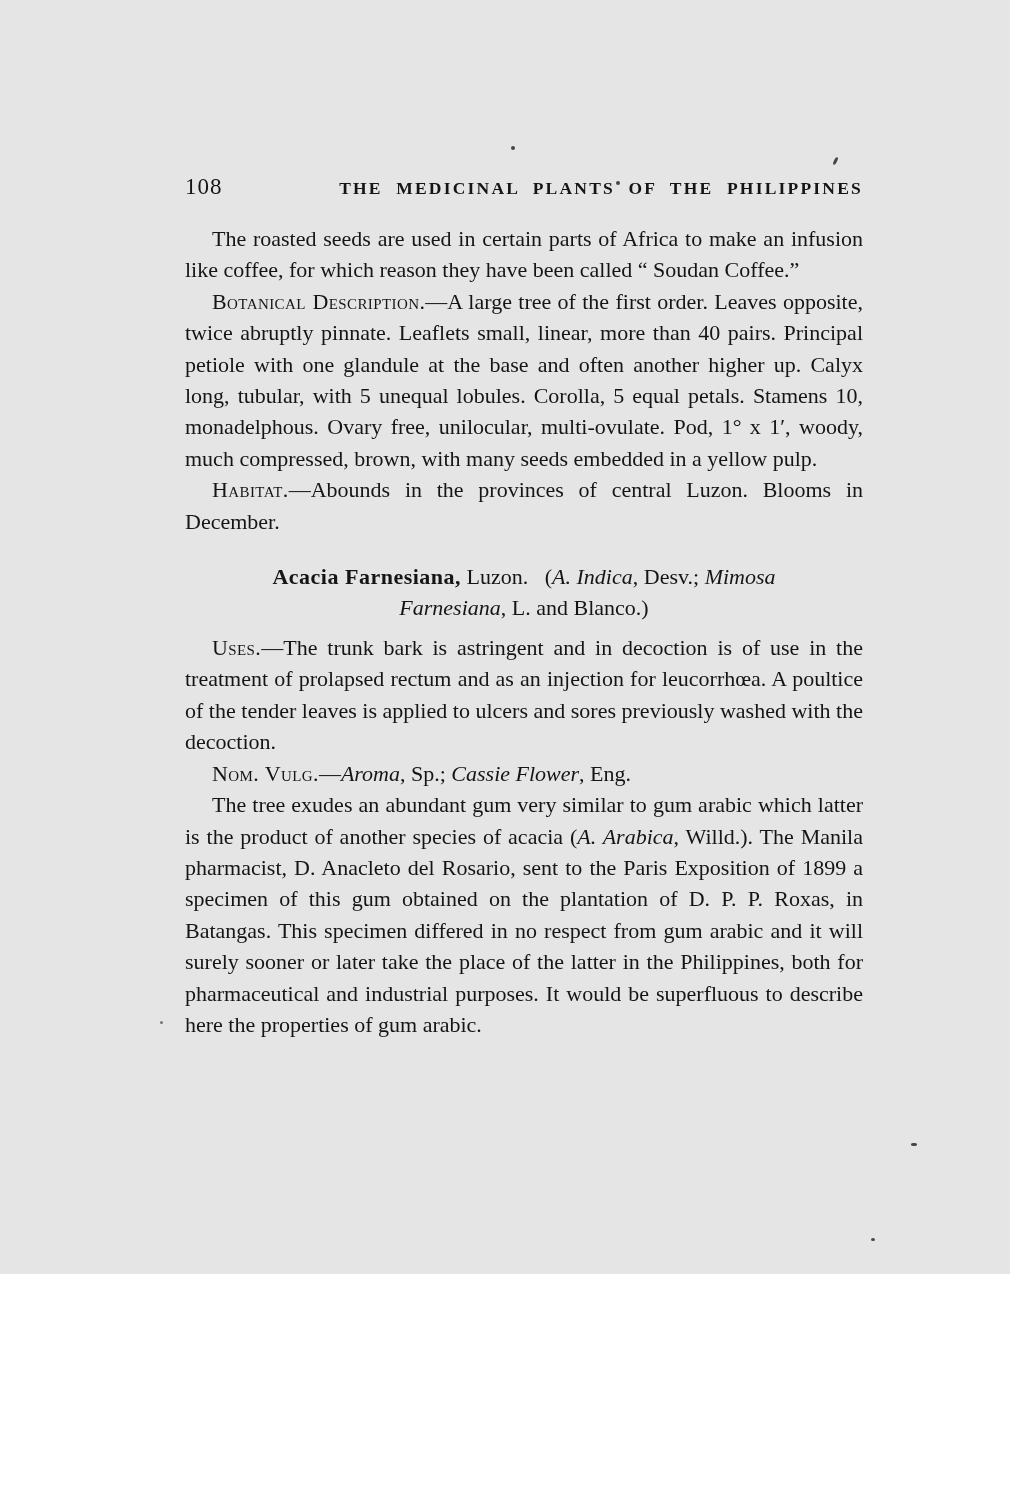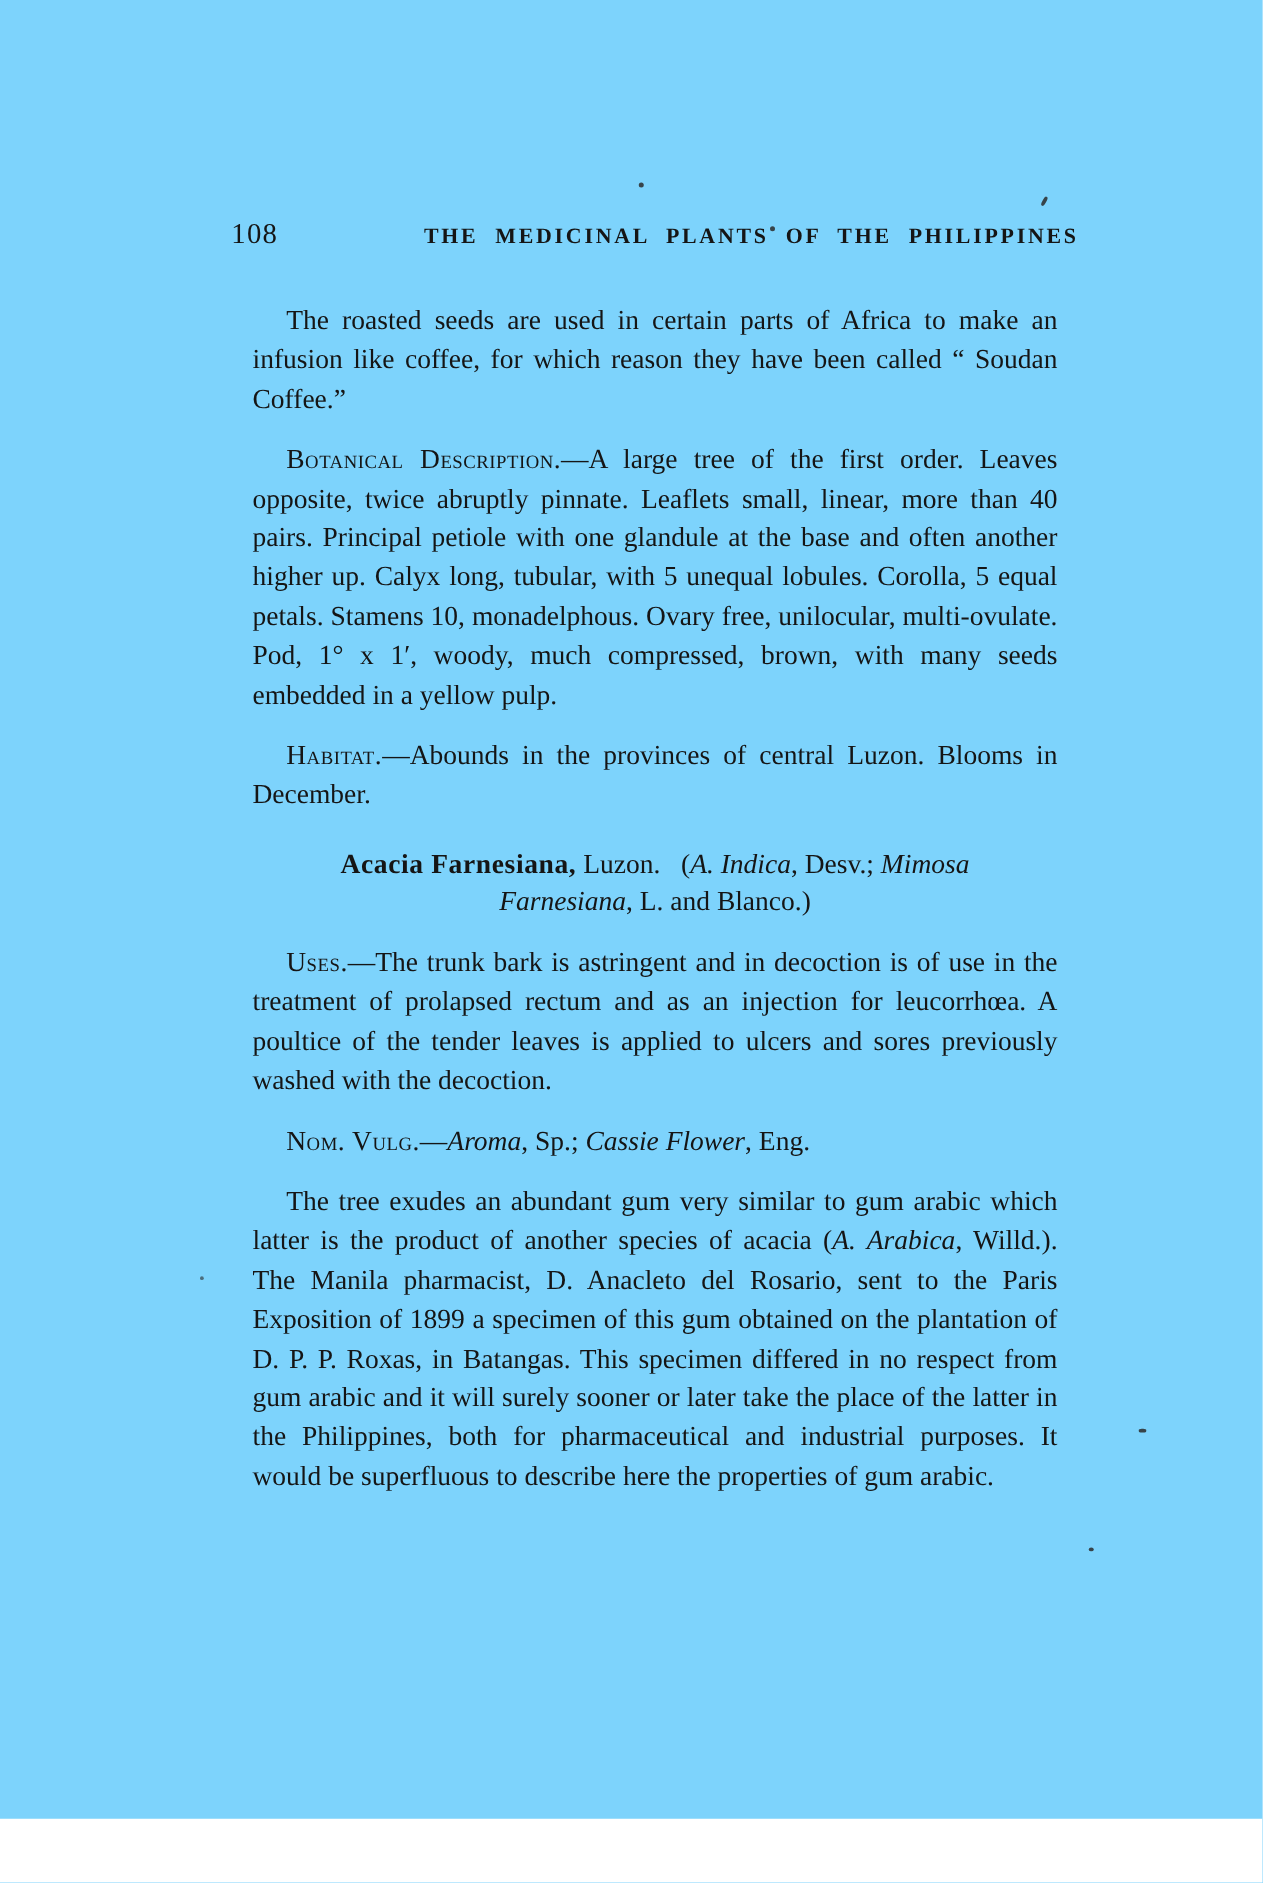--- a/index.html
+++ b/index.html
@@ -1,35 +1,35 @@
 <!DOCTYPE html>
 <html><head>
 <meta charset="utf-8">
 <style>
   html, body { margin:0; padding:0; }
   body { width:1010px; height:1506px; background:#ffffff; }
   .page {
-    position:relative; width:1010px; height:1455px;
-    background:#7dd3fc; overflow:hidden;
+    position:relative; width:1010px; height:1274px;
+    background:#e5e5e5; overflow:hidden;
     font-family:"Liberation Serif", "DejaVu Serif", serif;
     color:#151515;
   }
   .running-head { position:absolute; top:174px; left:185px; width:678px; height:32px; }
   .page-num { position:absolute; left:0; top:0; font-size:23px; letter-spacing:1px; }
   .running-title {
     text-align:right; font-size:17.5px; font-weight:bold;
     letter-spacing:2.2px; word-spacing:7px; padding-top:4px;
     white-space:nowrap;
   }
   .body-block {
     position:absolute; left:185px; top:223px; width:678px;
     font-size:22px; line-height:31.4px;
     text-align:justify; text-justify:inter-word;
   }
-  .para { margin:17px; text-indent:27px; }
+  .para { margin:0; text-indent:27px; }
   .sc { font-variant:small-caps; letter-spacing:0.4px; }
   .i { font-style:italic; }
   .b { font-weight:bold; letter-spacing:0.5px;font-family:Liberation Serif, serif; }
   .species-heading { margin:25px 0 9px 0; text-align:center; line-height:30.5px; }
   .h-line { text-indent:0; }
   .speck { position:absolute; background:#2a2a2a; border-radius:50%; opacity:0.85; }
   .s1 { left:511px; top:146px; width:4px; height:4px; }
   .s2 { left:834px; top:157px; width:3px; height:8px; transform:rotate(28deg); border-radius:40%; }
   .s3 { left:616px; top:181px; width:4px; height:4px; }
   .s4 { left:911px; top:1143px; width:6px; height:3px; border-radius:40%; }

